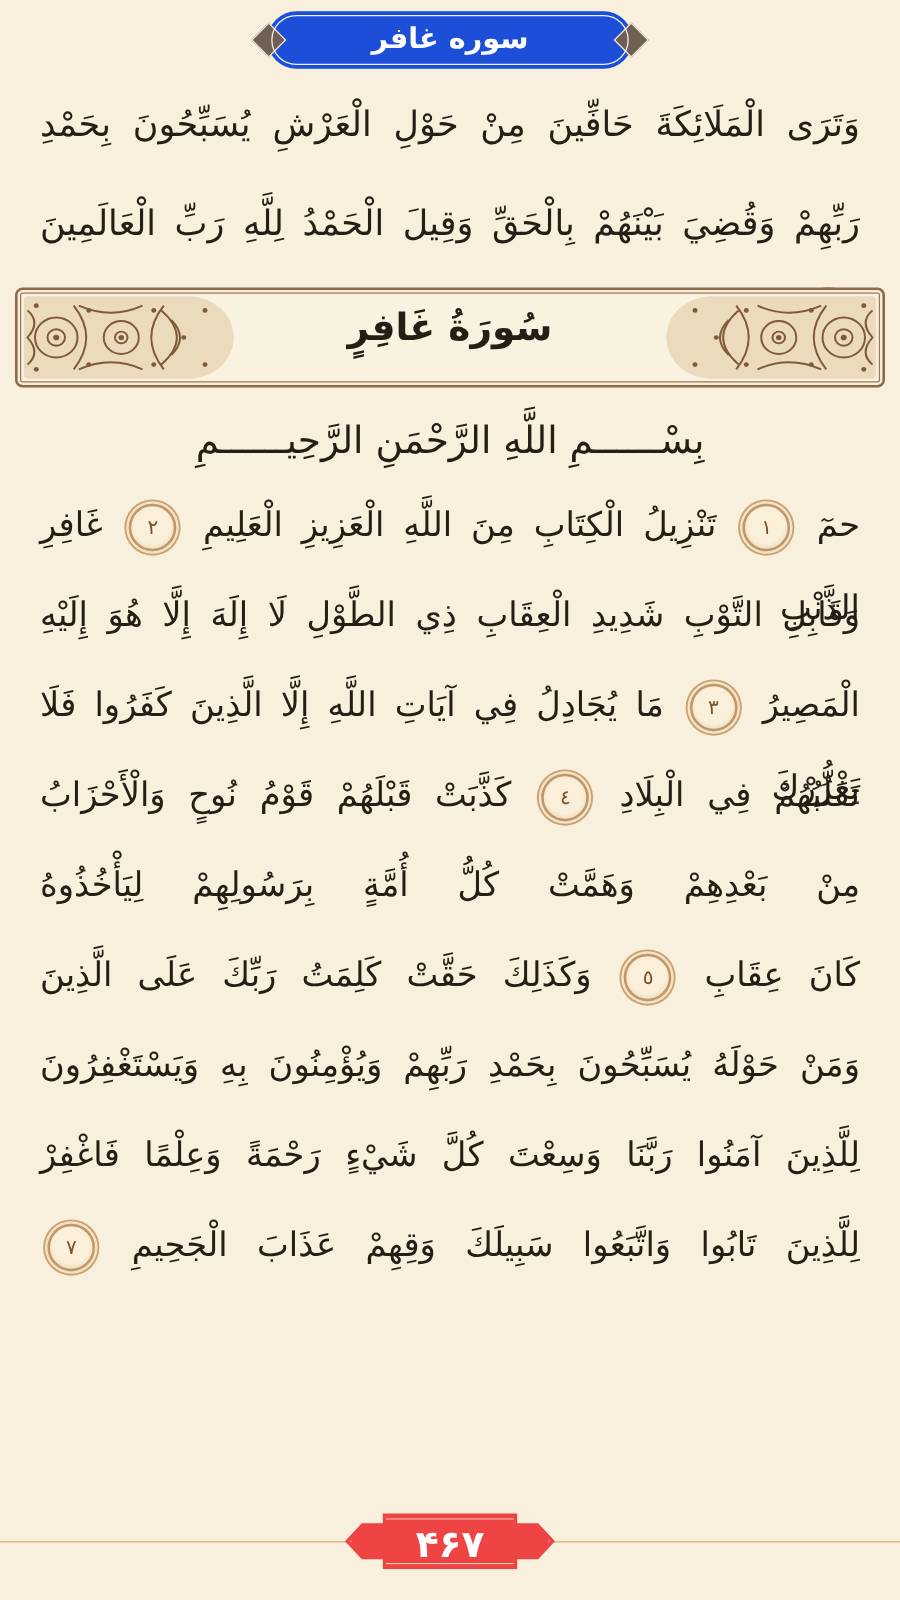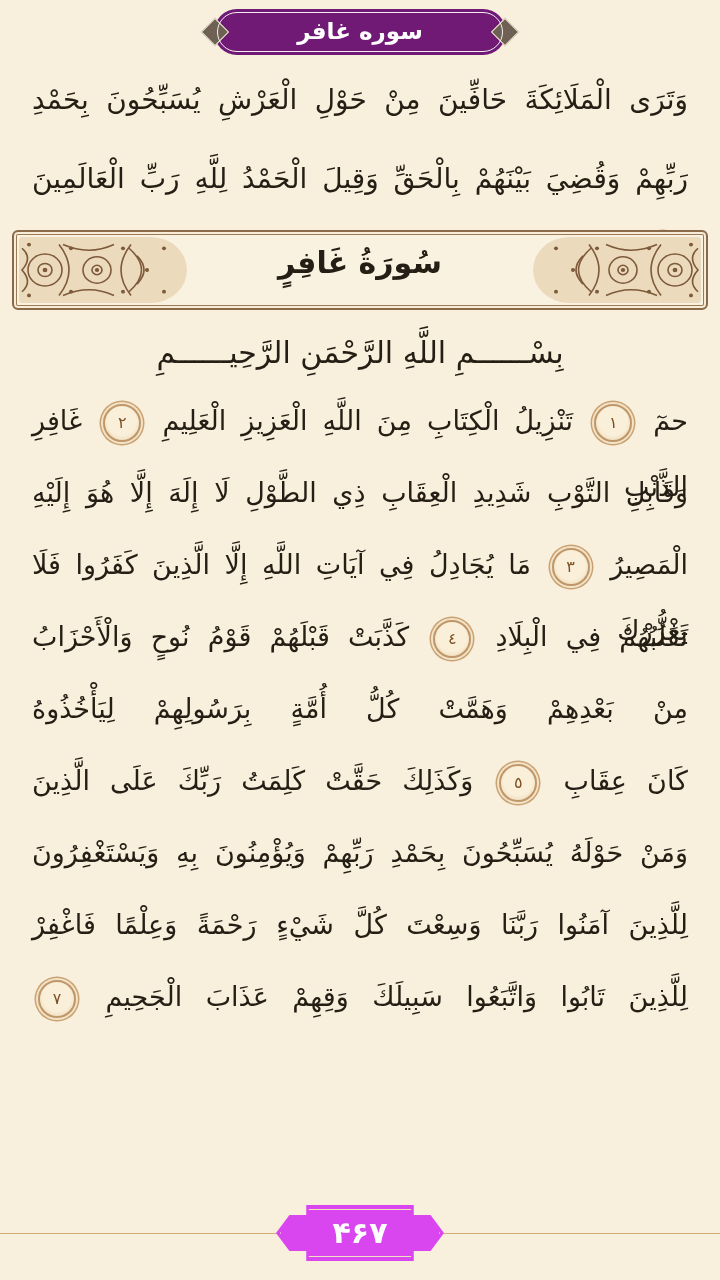--- a/index.html
+++ b/index.html
@@ -11,21 +11,21 @@
     overflow:hidden;
     position:relative;
     direction:rtl;
   }
 
   
   .header-wrap { position:relative; height:64px; display:flex; align-items:center; justify-content:center; }
   .cartouche {
     position:relative;
     width:292px; height:46px;
-    background:#701a75;
+    background:#1d4ed8;
     border-radius:23px;
     display:flex; align-items:center; justify-content:center;
     z-index:2;
   }
   .cartouche .tip {
     position:absolute; top:50%; width:20px; height:20px;
     background:#6e6053; transform:translateY(-50%) rotate(45deg);
     border:1.5px solid #f3ead6; z-index:-1;
   }
   .tip-left  { left:-9px; }
@@ -106,24 +106,24 @@
 
   
   .footer { position:absolute; left:0; right:0; bottom:18px; height:58px; }
   .footer .rule {
     position:absolute; left:0; right:0; top:50%;
     border-top:1.5px solid #d3ac77;
   }
   .page-badge {
     position:absolute; left:50%; top:50%;
     transform:translate(-50%,-50%);
-    width:168px; height:56px;
-    background:#d946ef;
+    width:168px; height:45px;
+    background:#ef4444;
     clip-path:polygon(0 50%, 8% 18%, 18% 18%, 18% 0, 82% 0, 82% 18%, 92% 18%, 100% 50%, 92% 82%, 82% 82%, 82% 100%, 18% 100%, 18% 82%, 8% 82%);
-    display:flex; align-items:center; justify-content:center;
+    display:flex; align-items:flex-end; justify-content:center;
   }
   .page-badge-inner {
     position:absolute; inset:4px;
     border:1.5px solid #f0e0c2;
     clip-path:polygon(0 50%, 8% 18%, 18% 18%, 18% 0, 82% 0, 82% 18%, 92% 18%, 100% 50%, 92% 82%, 82% 82%, 82% 100%, 18% 100%, 18% 82%, 8% 82%);
   }
   .page-number {
     color:#ffffff; font-size:30px; font-weight:bold;
     letter-spacing:2px; z-index:2; padding-bottom:2px;
   }

